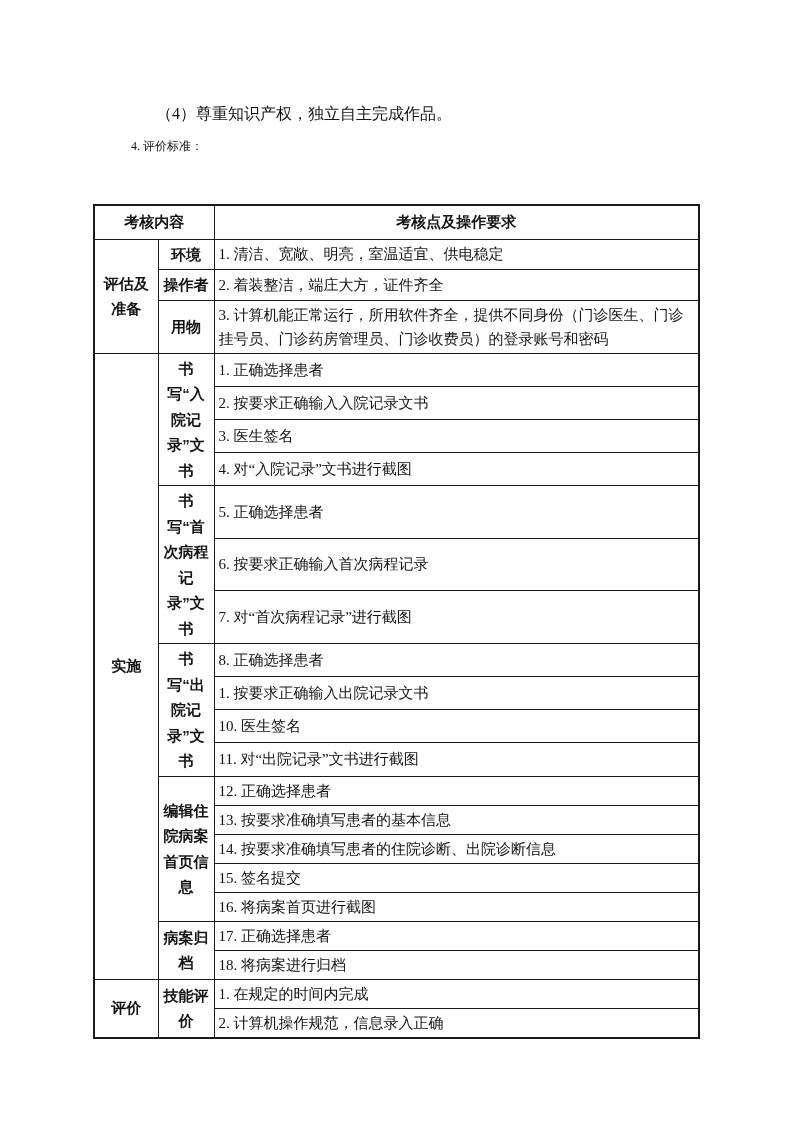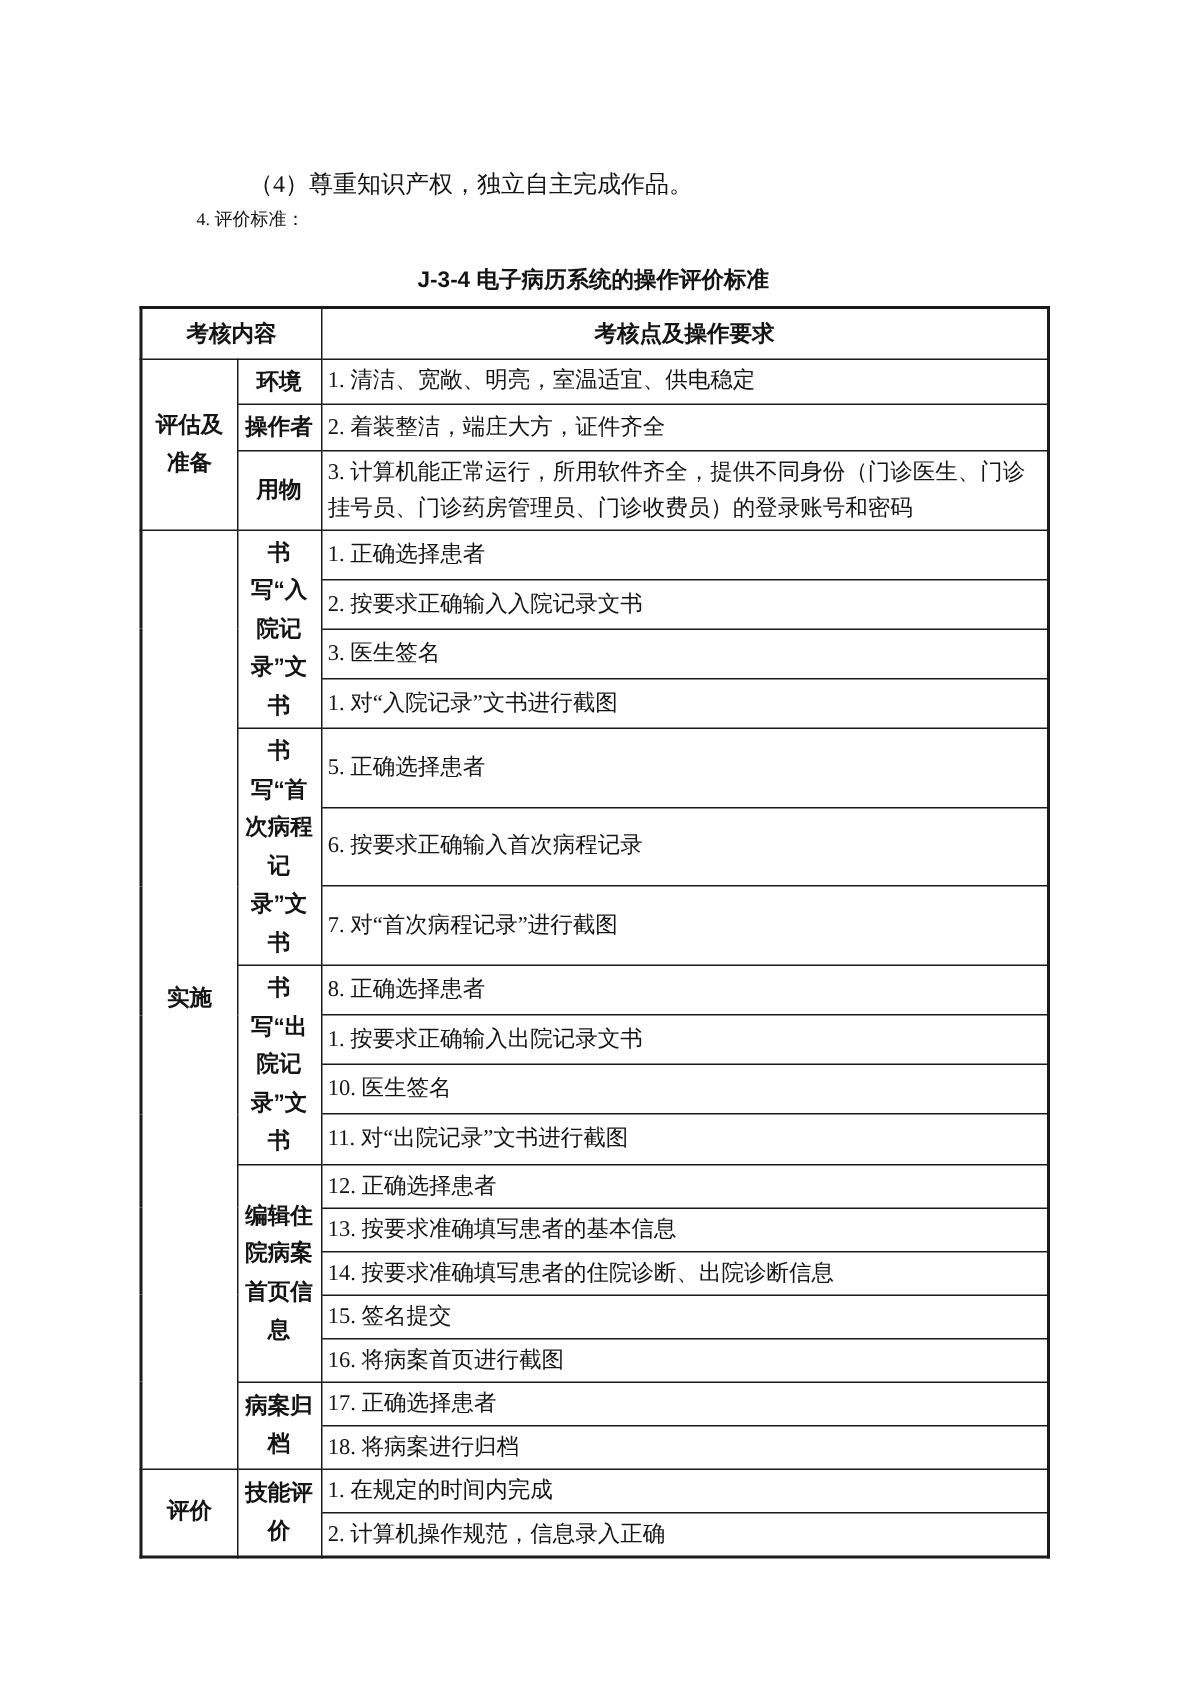--- a/index.html
+++ b/index.html
@@ -15,21 +15,21 @@
     color: #141414;
     font-family: "Liberation Serif", "DejaVu Serif", serif;
     overflow: hidden;
   }
   .para {
     position: absolute;
     left: 150px;
     top: 97px;
     font-size: 16px;
     line-height: 1.4;
-    margin: 16px;
+    margin: 6px;
   }
   .heading {
     position: absolute;
     left: 131px;
     top: 138px;
     font-size: 12px;
     line-height: 1.4;
     margin: 0;
   }
   .table-title {
@@ -87,21 +87,20 @@
     text-align: center;
     font-size: 13px;
   }
 </style>
 </head>
 <body>
 
 <div class="page">
   <p class="para">（4）尊重知识产权，独立自主完成作品。</p>
   <p class="heading">4. 评价标准：</p>
-  <div class="table-title">J-3-4 电子病历系统的操作评价标准</div>
 
   <table class="eval-table">
     <colgroup>
       <col style="width:64px">
       <col style="width:56px">
       <col style="width:485px">
     </colgroup>
     <thead>
       <tr>
         <th colspan="2">考核内容</th>
@@ -127,21 +126,21 @@
           <td class="sub" rowspan="4">书写“入院记录”文书</td>
           <td class="item">1. 正确选择患者</td>
         </tr>
         <tr>
           <td class="item">2. 按要求正确输入入院记录文书</td>
         </tr>
         <tr>
           <td class="item">3. 医生签名</td>
         </tr>
         <tr>
-          <td class="item">1. 对“入院记录”文书进行截图</td>
+          <td class="item">4. 对“入院记录”文书进行截图</td>
         </tr>
         <tr>
           <td class="sub" rowspan="3">书写“首次病程记录”文书</td>
           <td class="item">5. 正确选择患者</td>
         </tr>
         <tr>
           <td class="item">6. 按要求正确输入首次病程记录</td>
         </tr>
         <tr>
           <td class="item">7. 对“首次病程记录”进行截图</td>

